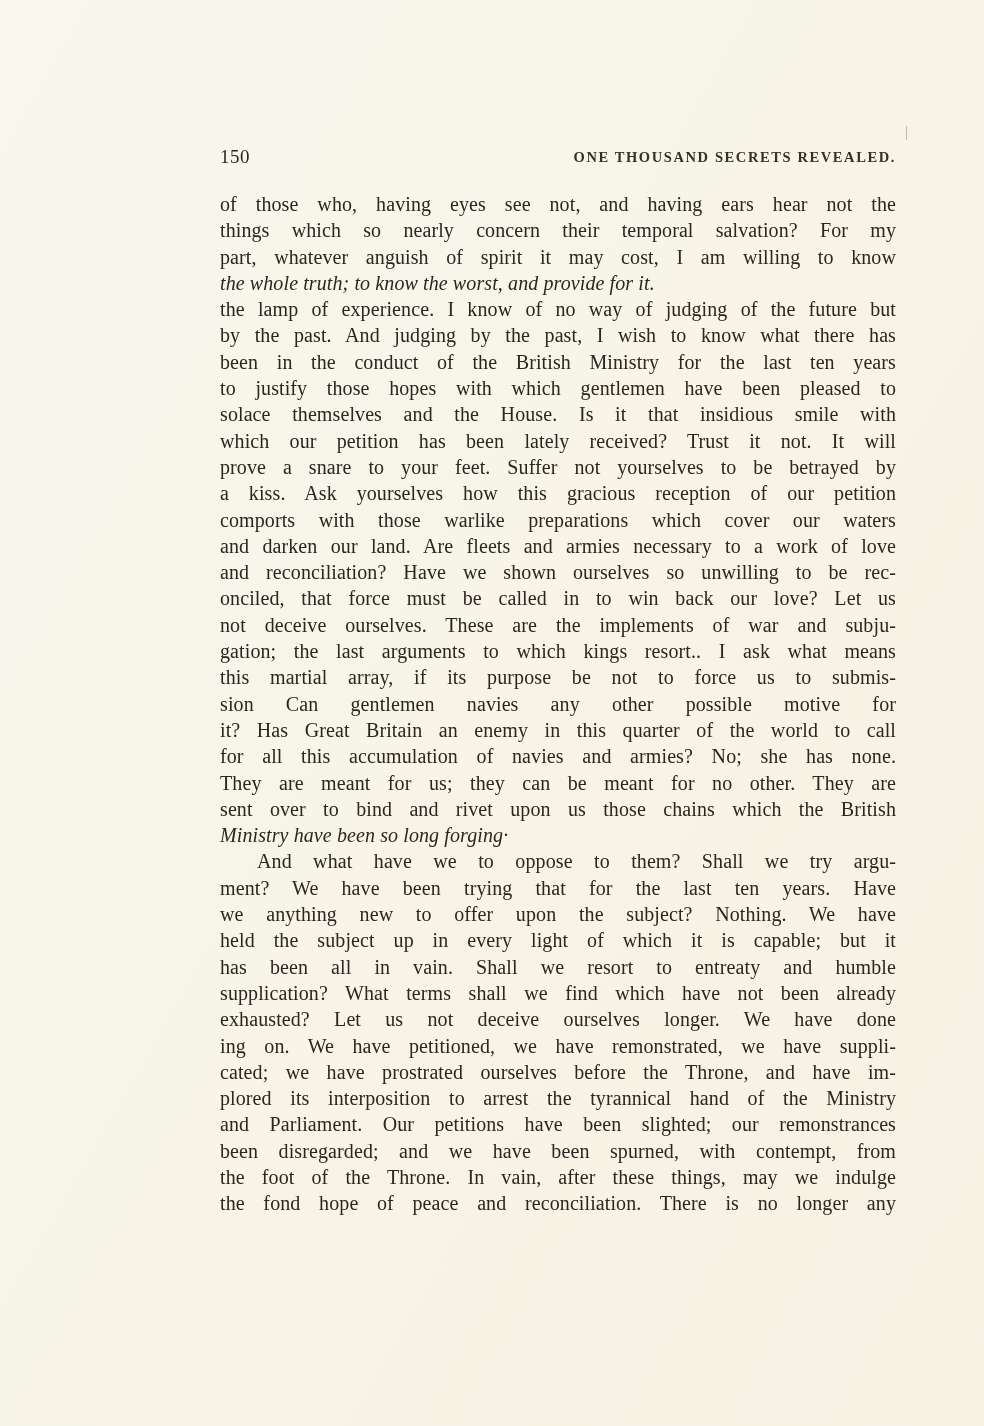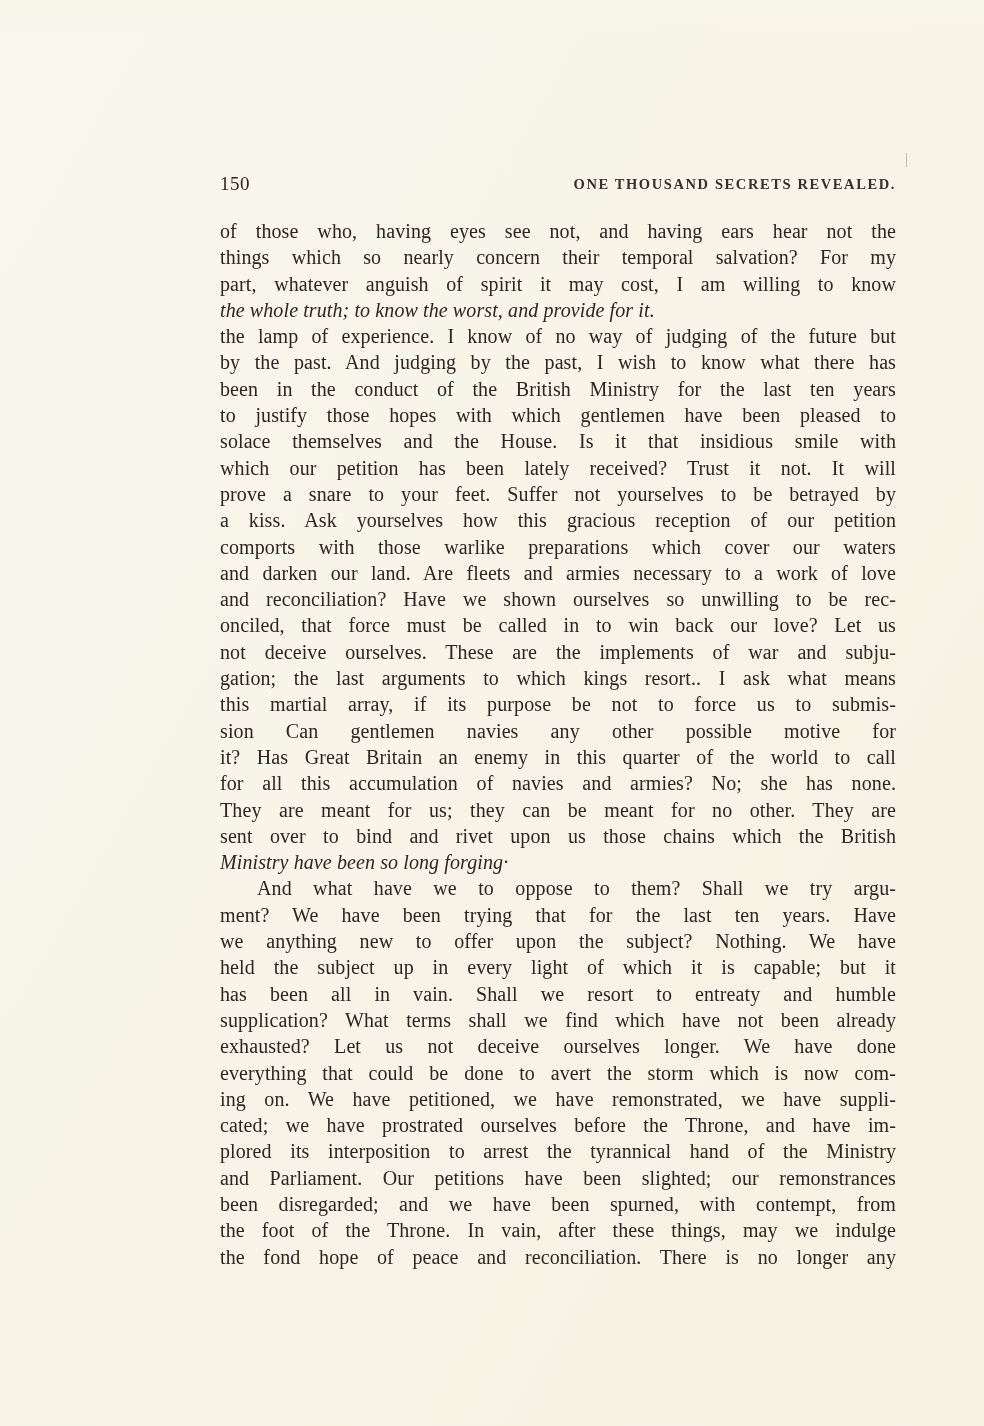--- a/index.html
+++ b/index.html
@@ -9,21 +9,20 @@
     background: #f8f5e9;
     position: relative;
     font-family: "Liberation Serif", "DejaVu Serif", serif;
     color: #2b2620;
     overflow: hidden;
   }
   .scan-page {
     position: absolute;
     inset: 0;
     background: linear-gradient(120deg, #f9f6ec 0%, #f7f4e7 55%, #f5f1e3 100%);
-    margin-top: 27px;
   }
   .page-header {
     position: absolute;
     top: 146px;
     left: 220px;
     width: 676px;
     height: 24px;
   }
   .page-number {
     position: absolute;
@@ -111,21 +110,20 @@
       <div class="line">They are meant for us; they can be meant for no other.  They are</div>
       <div class="line">sent over to bind and rivet upon us those chains which the British</div>
       <div class="line last">Ministry have been so long forging·</div>
       <div class="line indent">And what have we to oppose to them?  Shall we try argu-</div>
       <div class="line">ment?  We have been trying that for the last ten years.  Have</div>
       <div class="line">we anything new to offer upon the subject?  Nothing.  We have</div>
       <div class="line">held the subject up in every light of which it is capable; but it</div>
       <div class="line">has been all in vain.  Shall we resort to entreaty and humble</div>
       <div class="line">supplication?  What terms shall we find which have not been already</div>
       <div class="line">exhausted?  Let us not deceive ourselves longer.  We have done</div>
-      <div class="line">everything that could be done to avert the storm which is now com-</div>
       <div class="line">ing on.  We have petitioned, we have remonstrated, we have suppli-</div>
       <div class="line">cated; we have prostrated ourselves before the Throne, and have im-</div>
       <div class="line">plored its interposition to arrest the tyrannical hand of the Ministry</div>
       <div class="line">and Parliament.  Our petitions have been slighted; our remonstrances</div>
       <div class="line">been disregarded; and we have been spurned, with contempt, from</div>
       <div class="line">the foot of the Throne.  In vain, after these things, may we indulge</div>
       <div class="line">the fond hope of peace and reconciliation.  There is no longer any</div>
     </div>
 </div>
 

